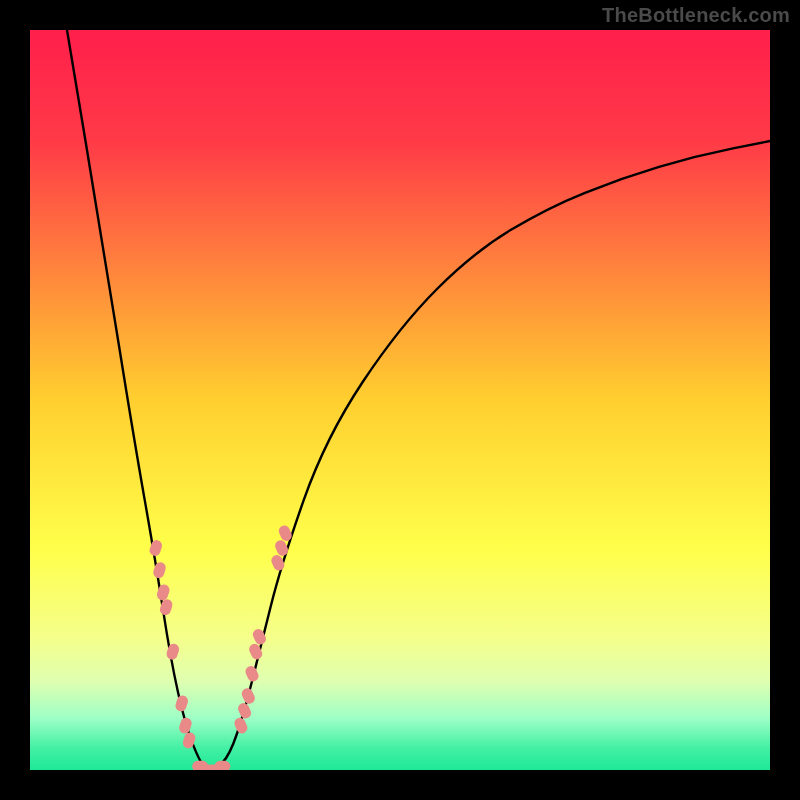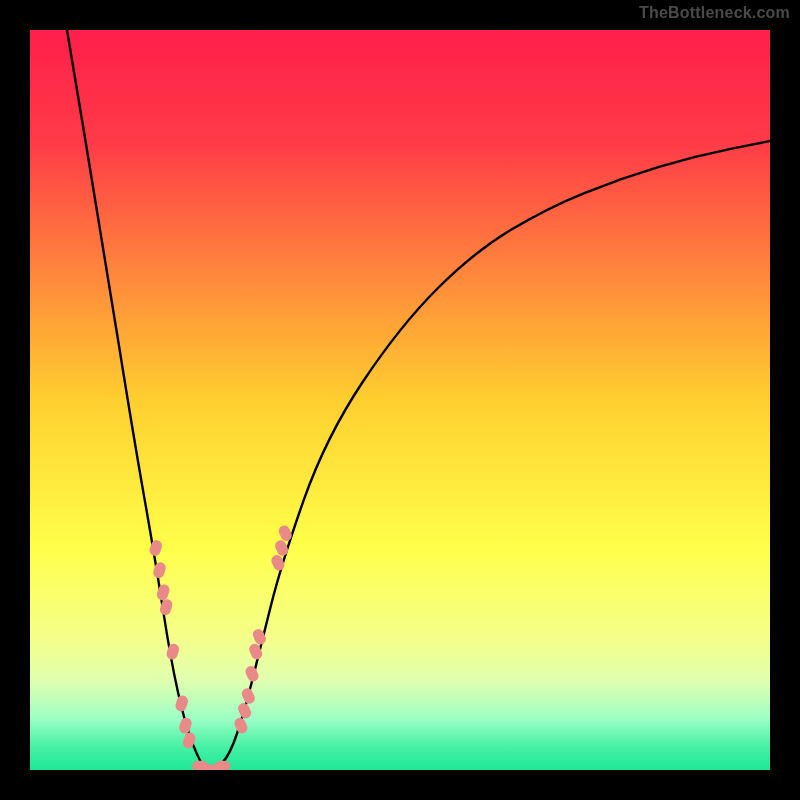--- a/index.html
+++ b/index.html
@@ -32,21 +32,21 @@
     top: 0;
     left: 0;
     width: 100%;
     height: 100%;
   }
   .watermark {
     position: absolute;
     top: 4px;
     right: 10px;
     color: #4a4a4a;
-    font-size: 16px;
+    font-size: 20px;
     font-weight: 600;
     letter-spacing: 0.2px;
   }
   svg.curve {
     position: absolute;
     top: 0;
     left: 0;
     width: 100%;
     height: 100%;
   }

